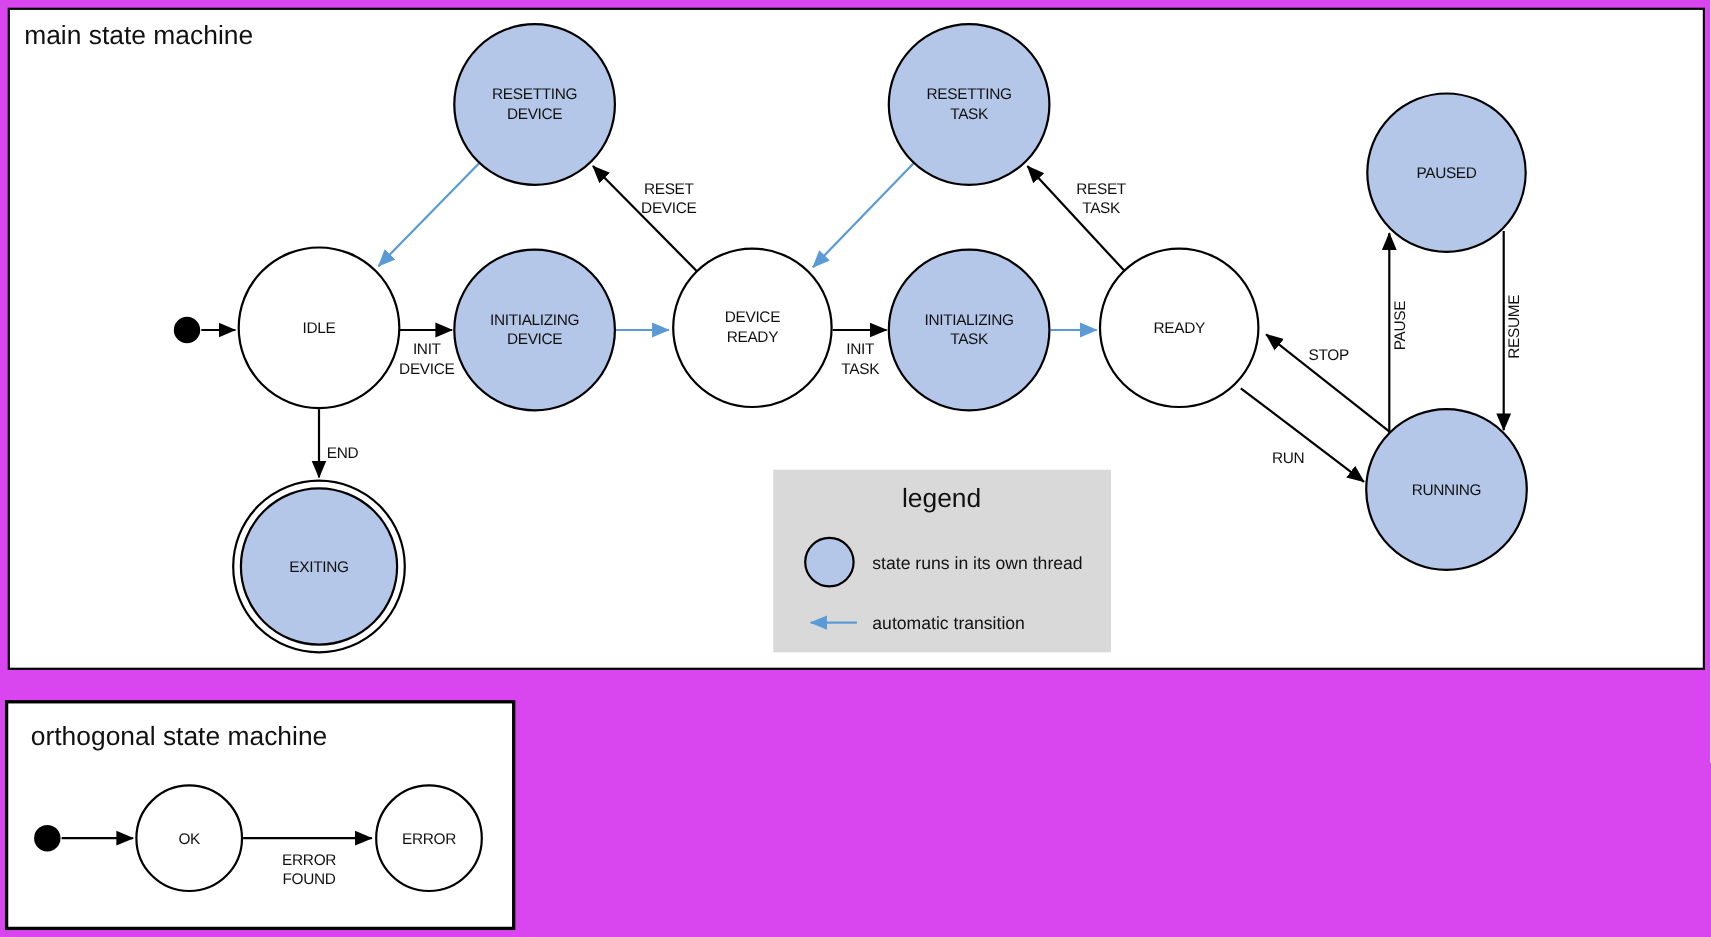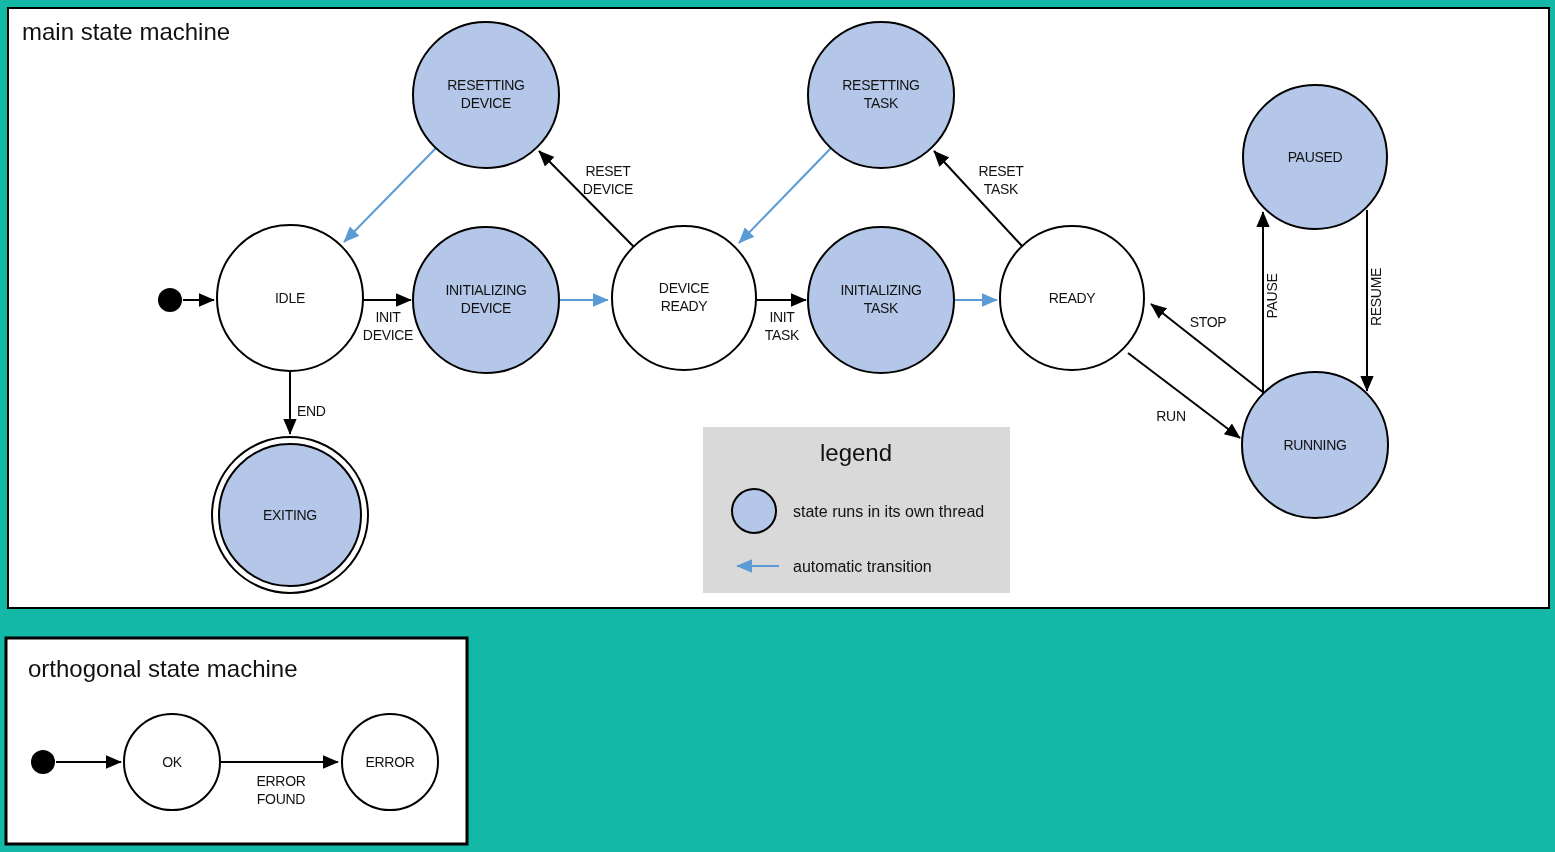--- a/index.html
+++ b/index.html
@@ -4,21 +4,21 @@
 <style>
   html, body {
     margin: 0;
     padding: 0;
     background: #ffffff;
   }
   .page {
     position: relative;
     width: 1555px;
     height: 852px;
-    background: #14b8a6;
+    background: #d946ef;
     font-family: "Liberation Sans", sans-serif;
   }
   svg { display: block; }
 
   .box {
     fill: #ffffff;
     stroke: #000000;
     stroke-width: 2;
   }
   .box.thick { stroke-width: 3; }

